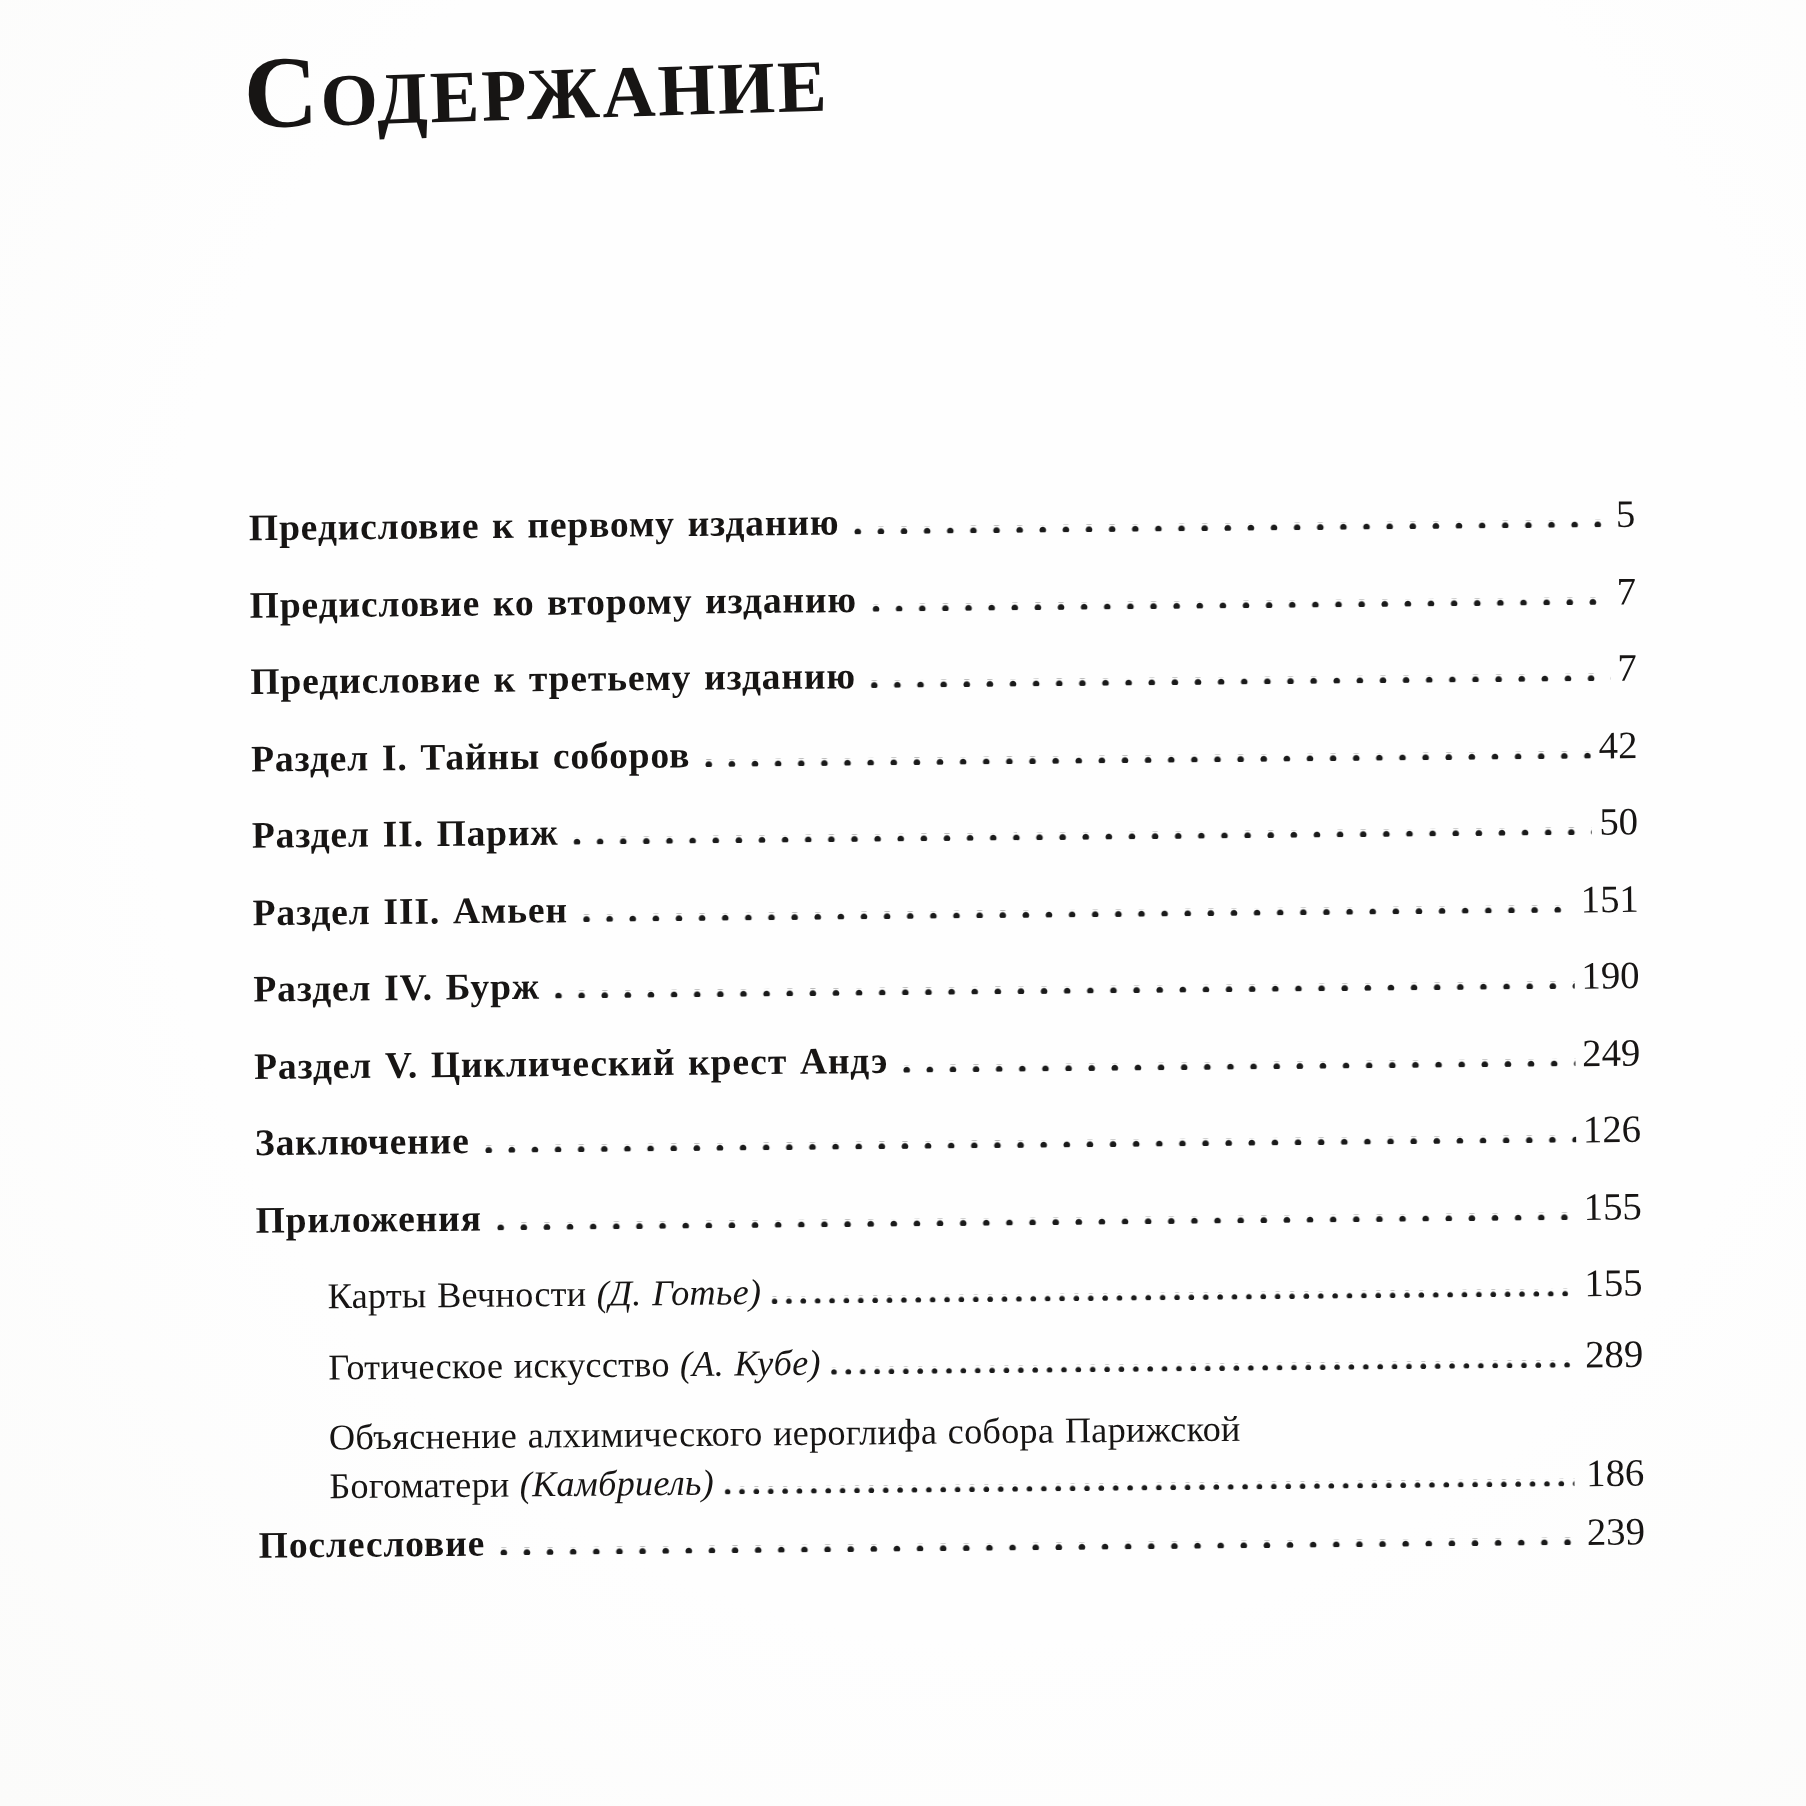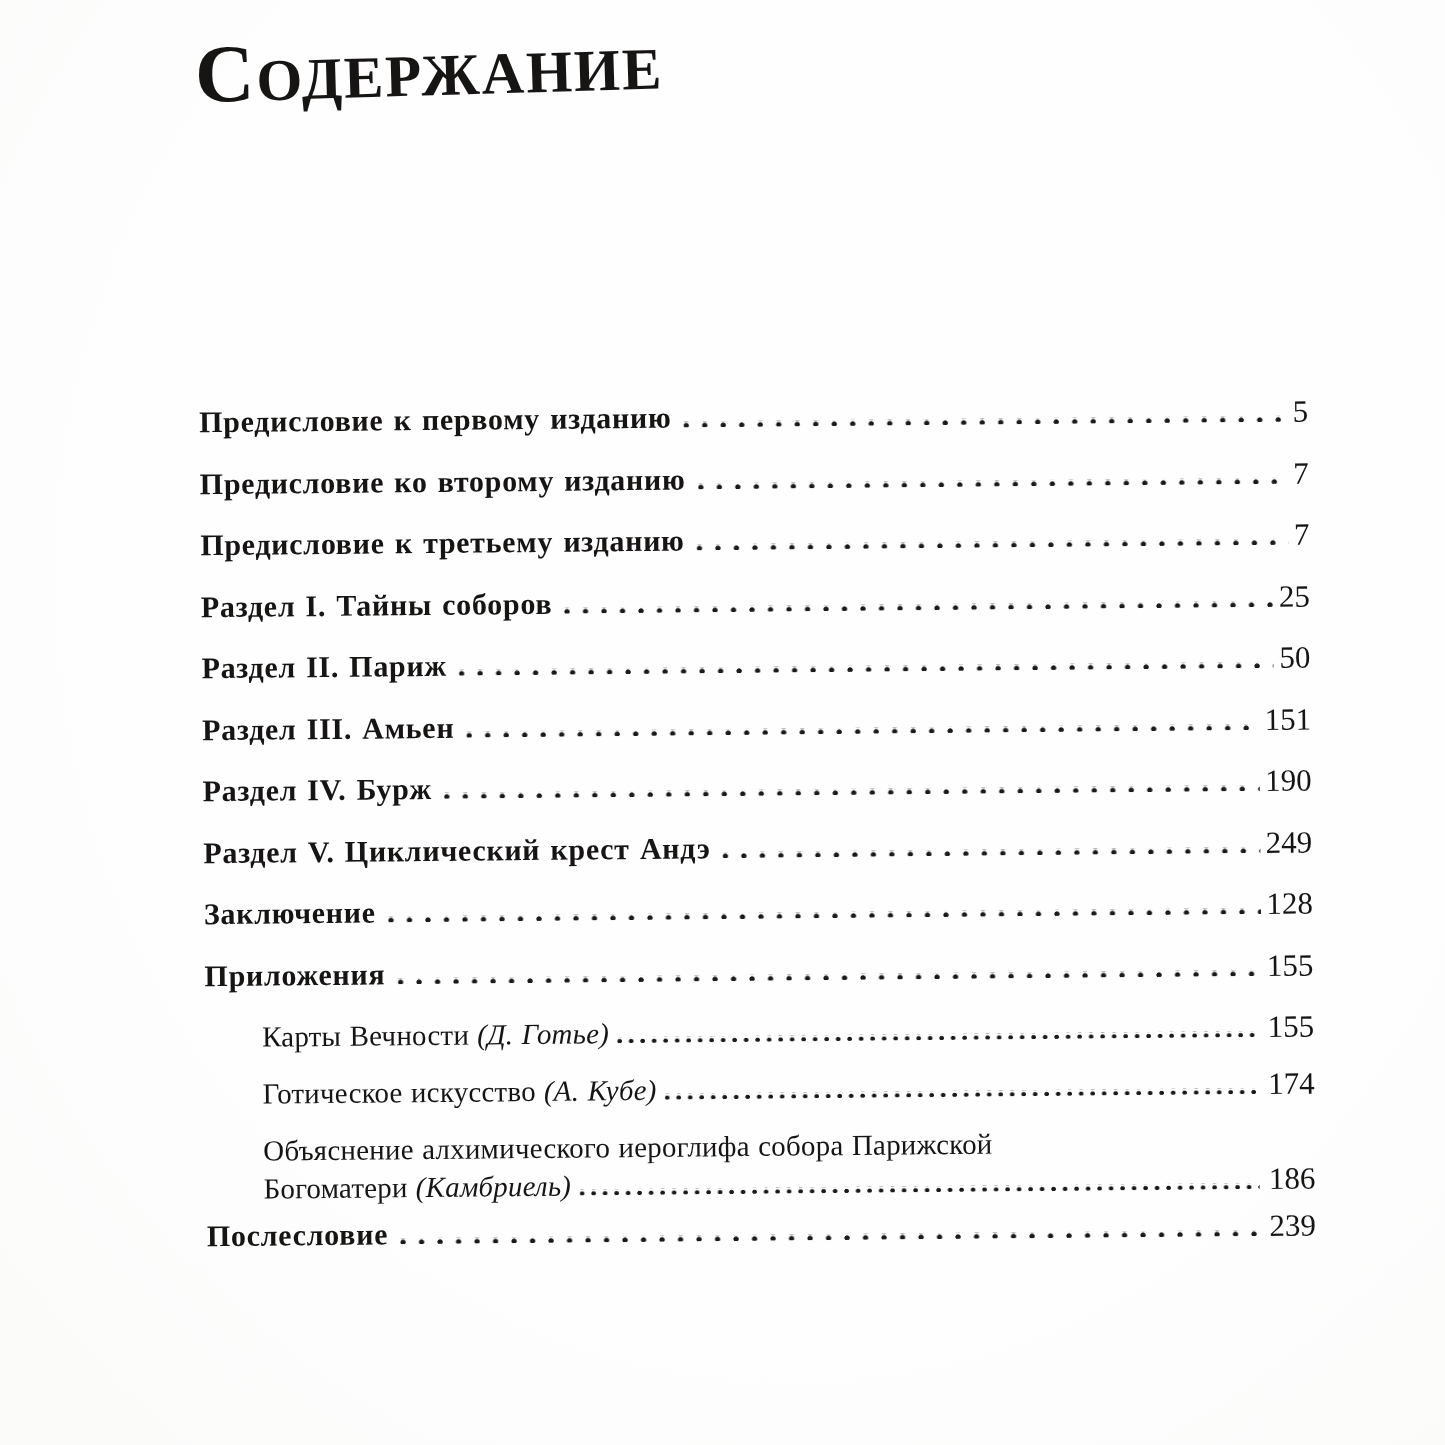--- a/index.html
+++ b/index.html
@@ -132,21 +132,21 @@
 
       <div class="row">
         <span class="label">Предисловие к третьему изданию</span>
         <span class="leader"></span>
         <span class="pagenum">7</span>
       </div>
 
       <div class="row">
         <span class="label">Раздел I. Тайны соборов</span>
         <span class="leader"></span>
-        <span class="pagenum">25</span>
+        <span class="pagenum">42</span>
       </div>
 
       <div class="row">
         <span class="label">Раздел II. Париж</span>
         <span class="leader"></span>
         <span class="pagenum">50</span>
       </div>
 
       <div class="row">
         <span class="label">Раздел III. Амьен</span>
@@ -162,41 +162,41 @@
 
       <div class="row">
         <span class="label">Раздел V. Циклический крест Андэ</span>
         <span class="leader"></span>
         <span class="pagenum">249</span>
       </div>
 
       <div class="row">
         <span class="label">Заключение</span>
         <span class="leader"></span>
-        <span class="pagenum">128</span>
+        <span class="pagenum">126</span>
       </div>
 
       <div class="row">
         <span class="label">Приложения</span>
         <span class="leader"></span>
         <span class="pagenum">155</span>
       </div>
 
       <div class="row appendix">
         <span class="label">Карты Вечности</span>
         <span class="author">(Д. Готье)</span>
         <span class="leader"></span>
         <span class="pagenum">155</span>
       </div>
 
       <div class="row appendix">
         <span class="label">Готическое искусство</span>
         <span class="author">(А. Кубе)</span>
         <span class="leader"></span>
-        <span class="pagenum">174</span>
+        <span class="pagenum">289</span>
       </div>
 
       <div class="row2">
         <div class="line1">Объяснение алхимического иероглифа собора Парижской</div>
         <div class="line2">
           <span class="label">Богоматери</span>
           <span class="author">(Камбриель)</span>
           <span class="leader"></span>
           <span class="pagenum">186</span>
         </div>

